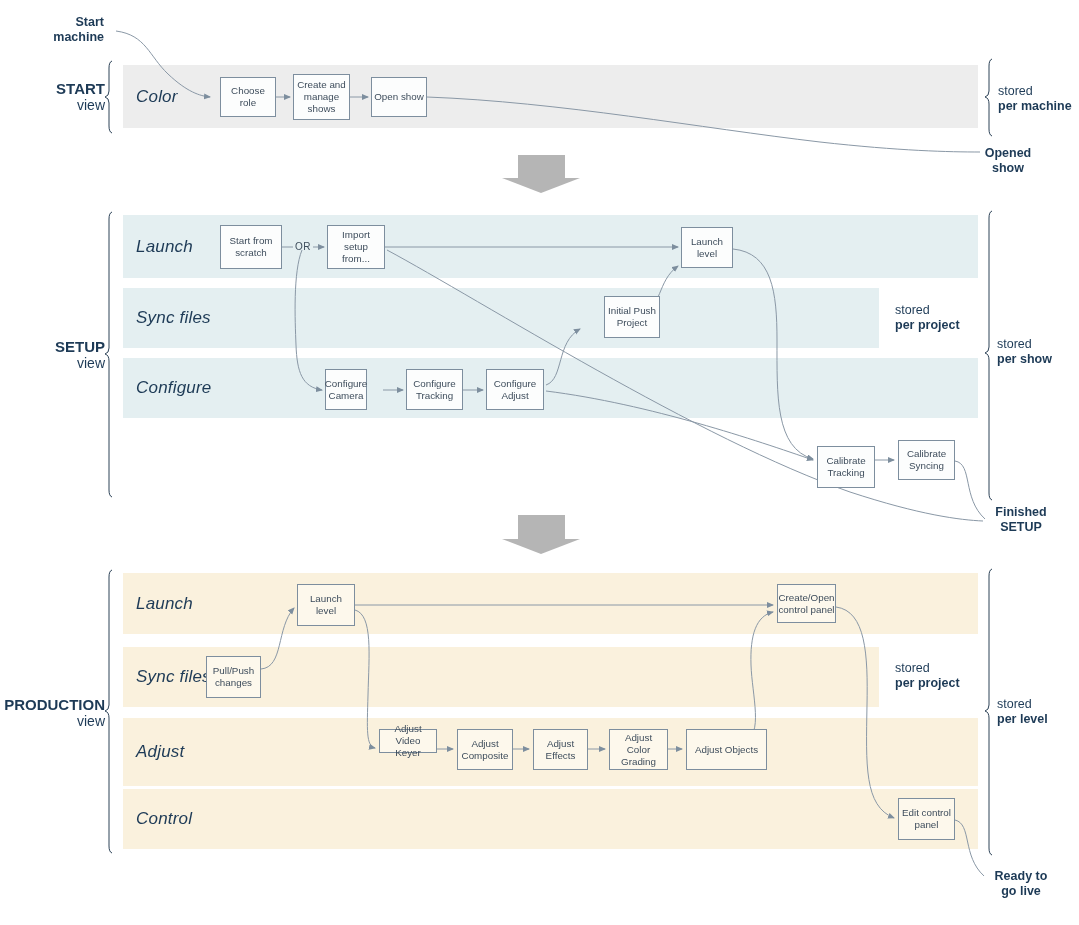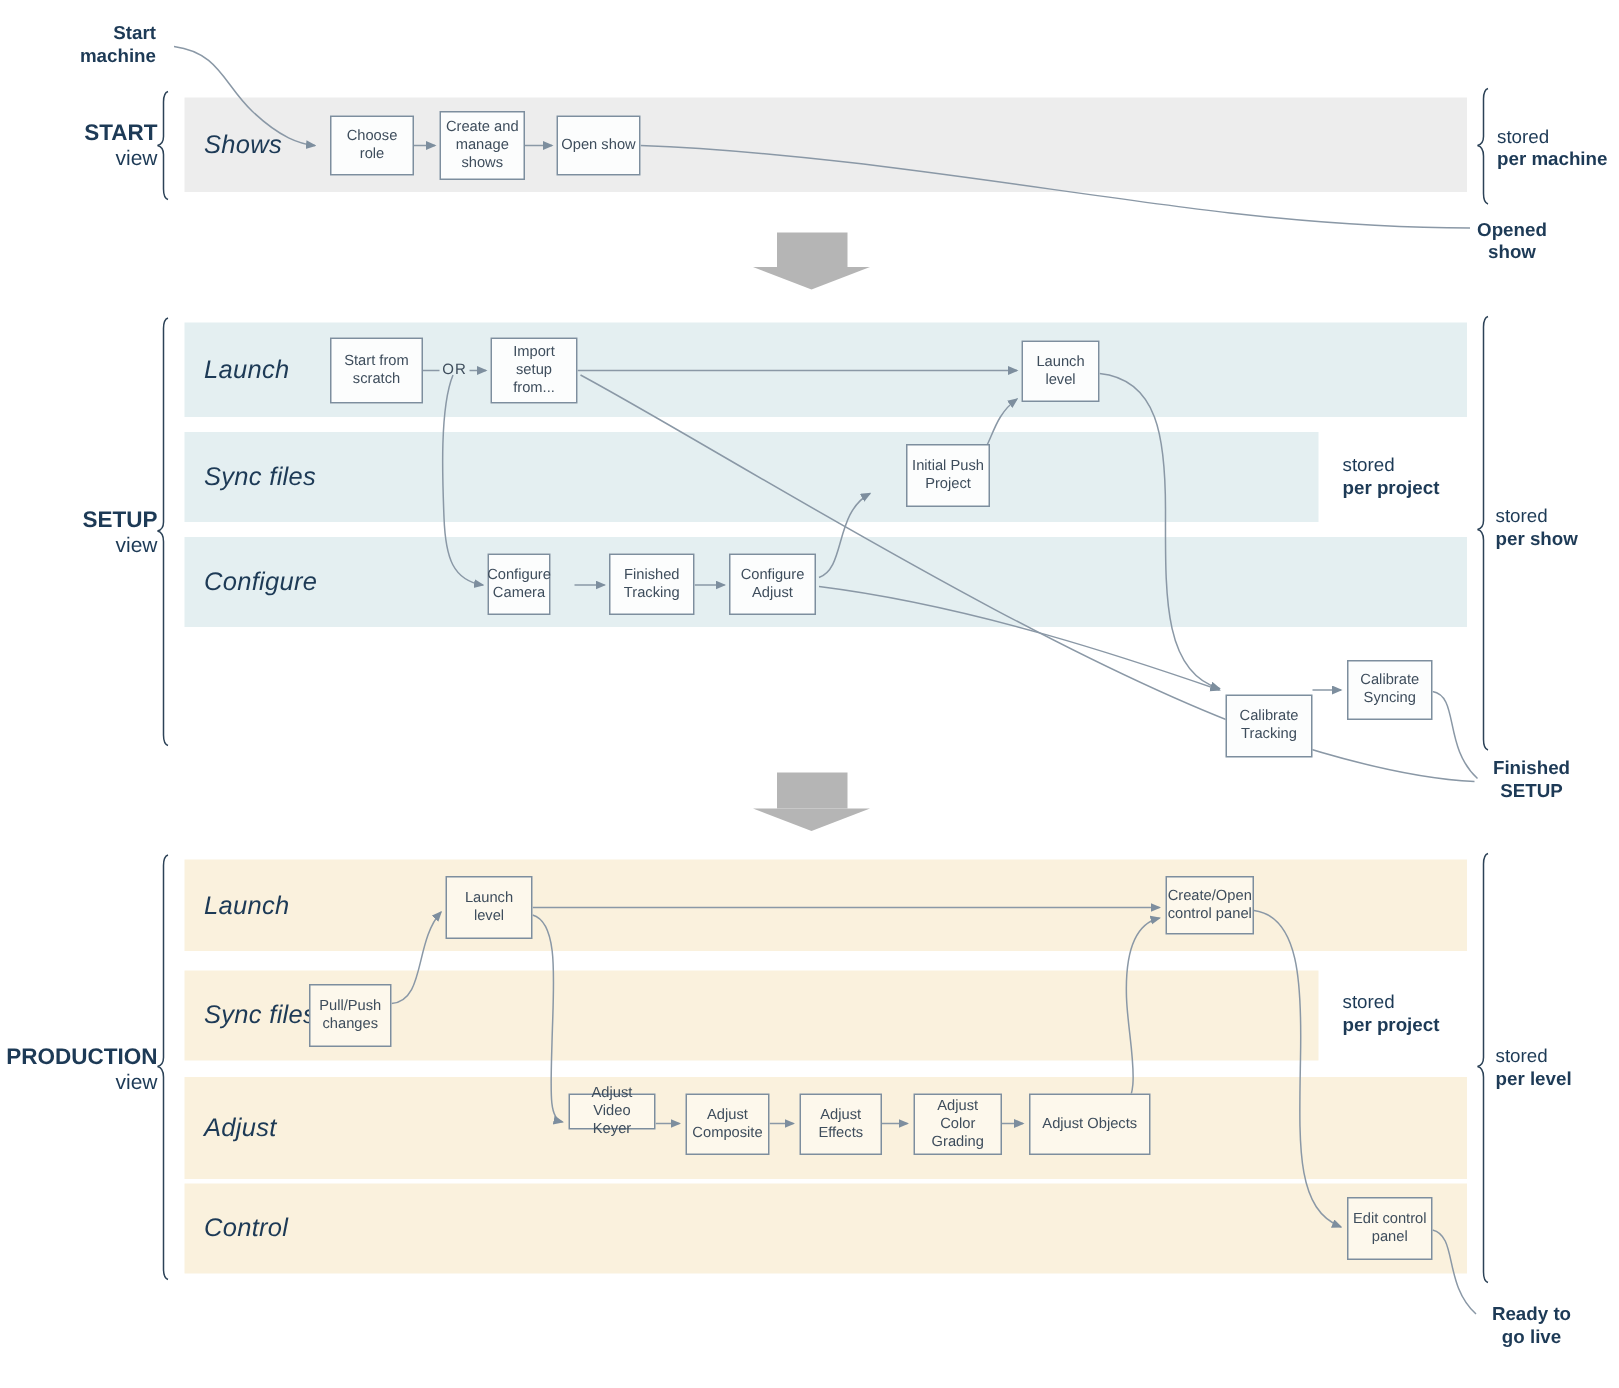--- a/index.html
+++ b/index.html
@@ -30,21 +30,21 @@
   .hdr .h2{font-weight:normal;font-size:14px;line-height:16px;display:block;margin-left:11px;}
   .big-arrow-shaft{position:absolute;background:#b5b5b5;}
   .big-arrow-head{position:absolute;width:0;height:0;border-left:39px solid transparent;border-right:39px solid transparent;border-top:15px solid #b5b5b5;}
 </style>
 </head>
 <body>
 
 <div class="canvas">
 
   <div class="lane lane--start" style="left:123px;top:65px;width:855px;height:63px;">
-    <span class="lane-label">Shows</span>
+    <span class="lane-label">Color</span>
   </div>
 
   <div class="lane lane--setup" style="left:123px;top:215px;width:855px;height:63px;">
     <span class="lane-label">Launch</span>
   </div>
   <div class="lane lane--setup" style="left:123px;top:288px;width:756px;height:60px;">
     <span class="lane-label">Sync files</span>
   </div>
   <div class="lane lane--setup" style="left:123px;top:358px;width:855px;height:60px;">
     <span class="lane-label">Configure</span>
@@ -137,26 +137,26 @@
   <div class="node node--light" style="left:681px;top:227px;width:52px;height:41px;">
     <span>Launch level</span>
   </div>
   <div class="node node--light" style="left:583px;top:296px;width:56px;height:42px;margin-left:21px;">
     <span>Initial Push Project</span>
   </div>
   <div class="node node--light" style="left:325px;top:369px;width:42px;height:41px;">
     <span>Configure Camera</span>
   </div>
   <div class="node node--light" style="left:406px;top:369px;width:57px;height:41px;">
-    <span>Finished Tracking</span>
+    <span>Configure Tracking</span>
   </div>
   <div class="node node--light" style="left:486px;top:369px;width:58px;height:41px;">
     <span>Configure Adjust</span>
   </div>
-  <div class="node node--light" style="left:817px;top:463px;width:58px;height:42px;">
+  <div class="node node--light" style="left:817px;top:446px;width:58px;height:42px;">
     <span>Calibrate Tracking</span>
   </div>
   <div class="node node--light" style="left:898px;top:440px;width:57px;height:40px;">
     <span>Calibrate Syncing</span>
   </div>
 
   <div class="node node--cream" style="left:297px;top:584px;width:58px;height:42px;">
     <span>Launch level</span>
   </div>
   <div class="node node--cream" style="left:777px;top:584px;width:59px;height:39px;">

